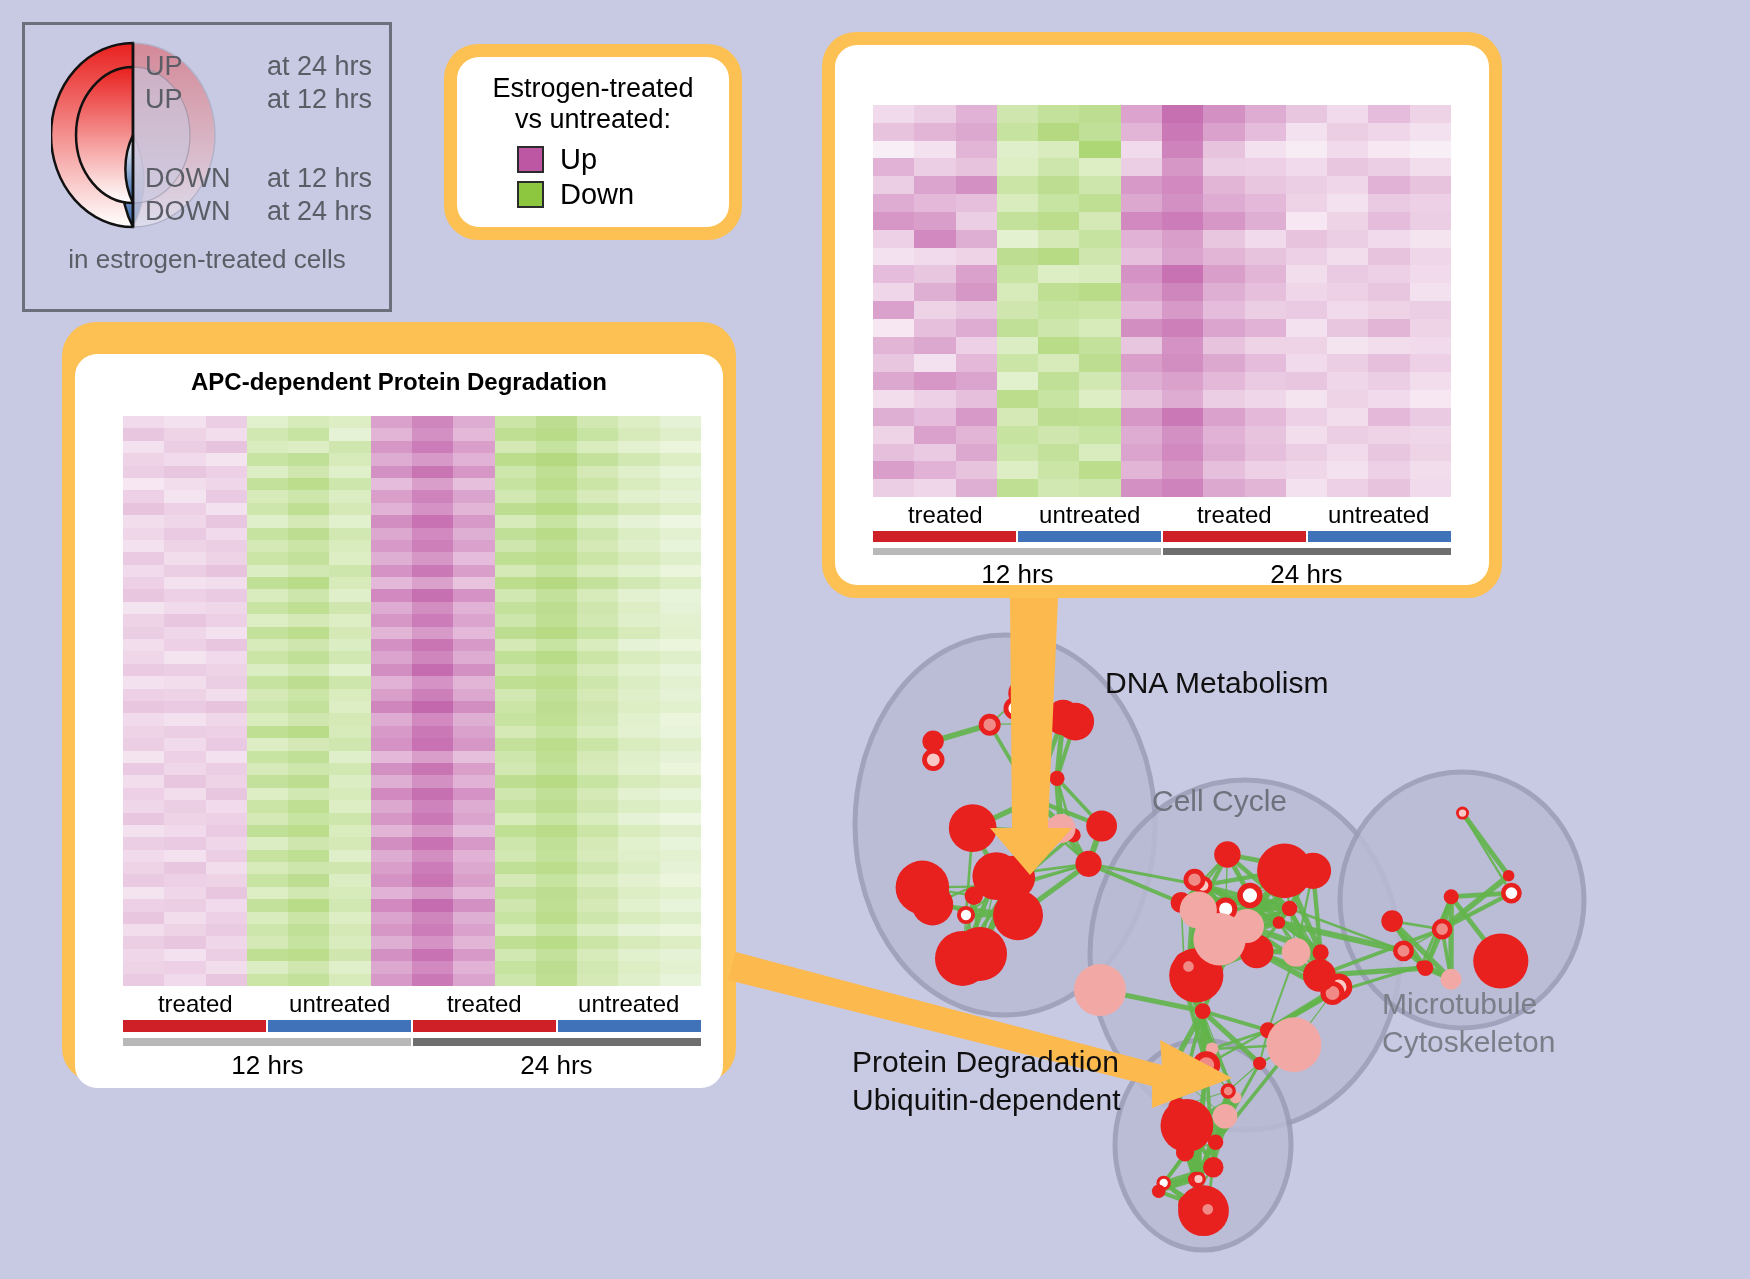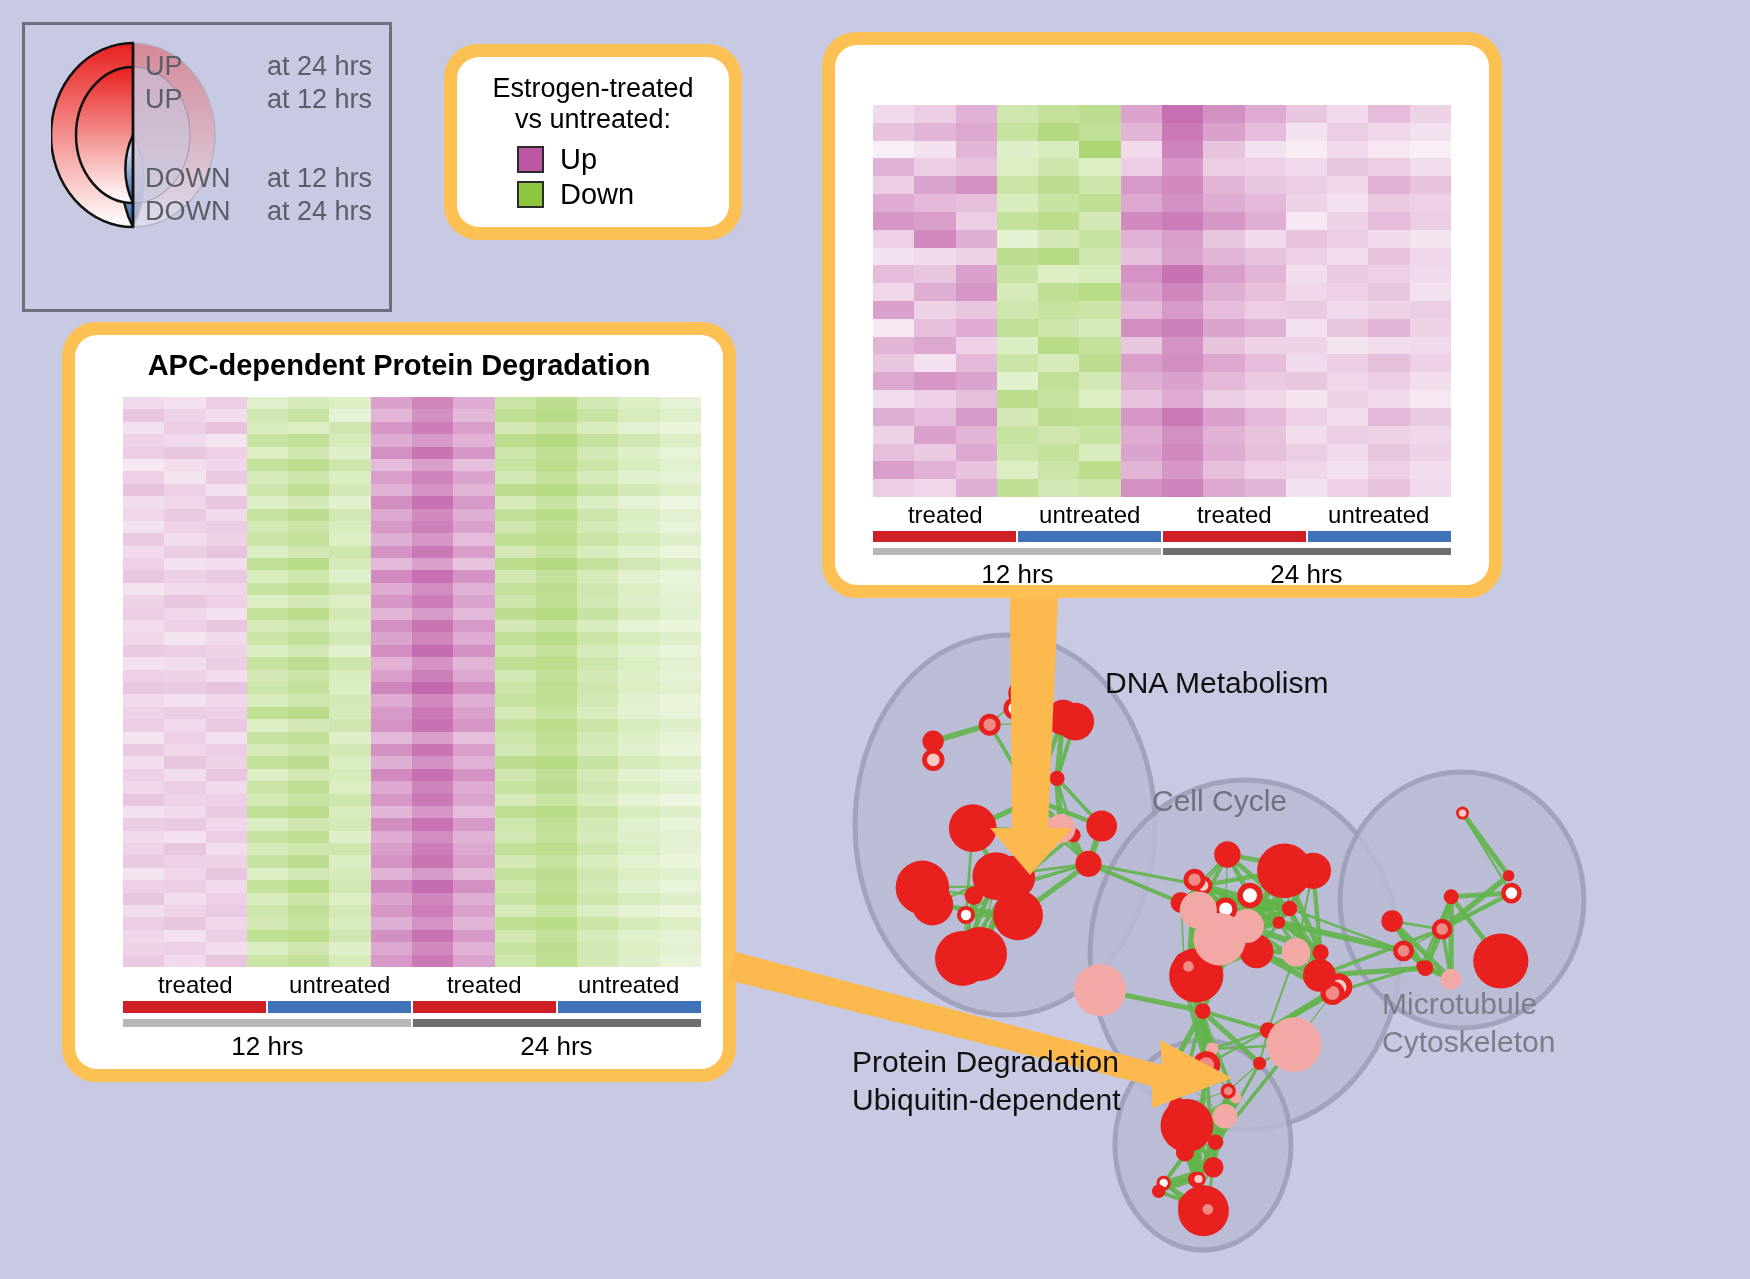--- a/index.html
+++ b/index.html
@@ -48,21 +48,21 @@
   .legend-items { margin-top:8px; padding-left:42px; }
   .legend-item { display:flex; align-items:center; gap:16px; margin-top:2px; }
   .swatch { width:27px; height:27px; border:2px solid #2b2b2b; display:inline-block; }
   .legend-label { font-size:29px; color:#000; }
 
   
   #rf-panel { left:822px; top:32px; width:680px; height:566px; }
   #apc-panel { left:62px; top:322px; width:674px; height:760px; }
 
   .panel-title { text-align:center; font-size:29px; color:#000; font-weight:bold; padding-top:14px; }
-  #apc-panel .panel-title { font-size:29px; }
+  #apc-panel .panel-title { font-size:24px;margin-top:19px; }
 
   .heatmap { position:absolute; display:grid; }
   .hm-cell { width:100%; height:100%; }
 
   .axis-labels { position:absolute; display:flex; font-size:24px; color:#000; }
   .axis-labels > div { flex:1; text-align:center; }
   .bar-row { position:absolute; display:flex; }
   .bar-row > div { flex:1; height:100%; }
   .time-labels { position:absolute; display:flex; font-size:26px; color:#000; }
   .time-labels > div { flex:1; text-align:center; }
@@ -117,20 +117,21 @@
     <div class="key-row" style="margin-bottom:6px;">
       <span class="k-label">DOWN</span>
       <span>at 12 hrs</span>
     </div>
     <div class="key-row">
       <span class="k-label">DOWN</span>
       <span>at 24 hrs</span>
     </div>
   </div>
   <div id="key-footer">
+    <div>in estrogen-treated cells</div>
   </div>
 </div>
 
 <div id="legend-box" class="panel-frame amber">
   <div class="panel-inner">
     <div class="legend-title">
       <div>Estrogen-treated</div>
       <div>vs untreated:</div>
     </div>
     <div class="legend-items">

